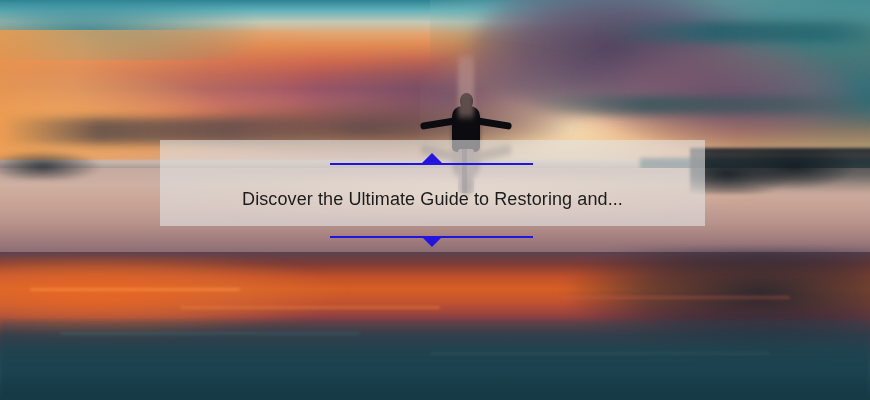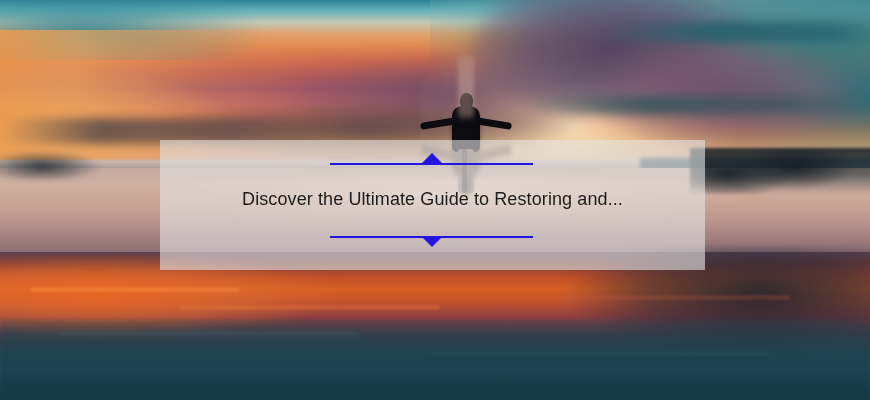--- a/index.html
+++ b/index.html
@@ -287,21 +287,21 @@
     transform-origin: top center;
     filter: blur(2.2px);
   }
 
   
   .overlay-card {
     position: absolute;
     left: 160px;
     top: 140px;
     width: 545px;
-    height: 130px;
+    height: 86px;
     background: rgba(226,226,226,0.62);
     box-sizing: border-box;
     padding-left: 15px;
   }
 
   .divider {
     position: absolute;
     left: 170px;
     width: 203px;
     height: 0;

